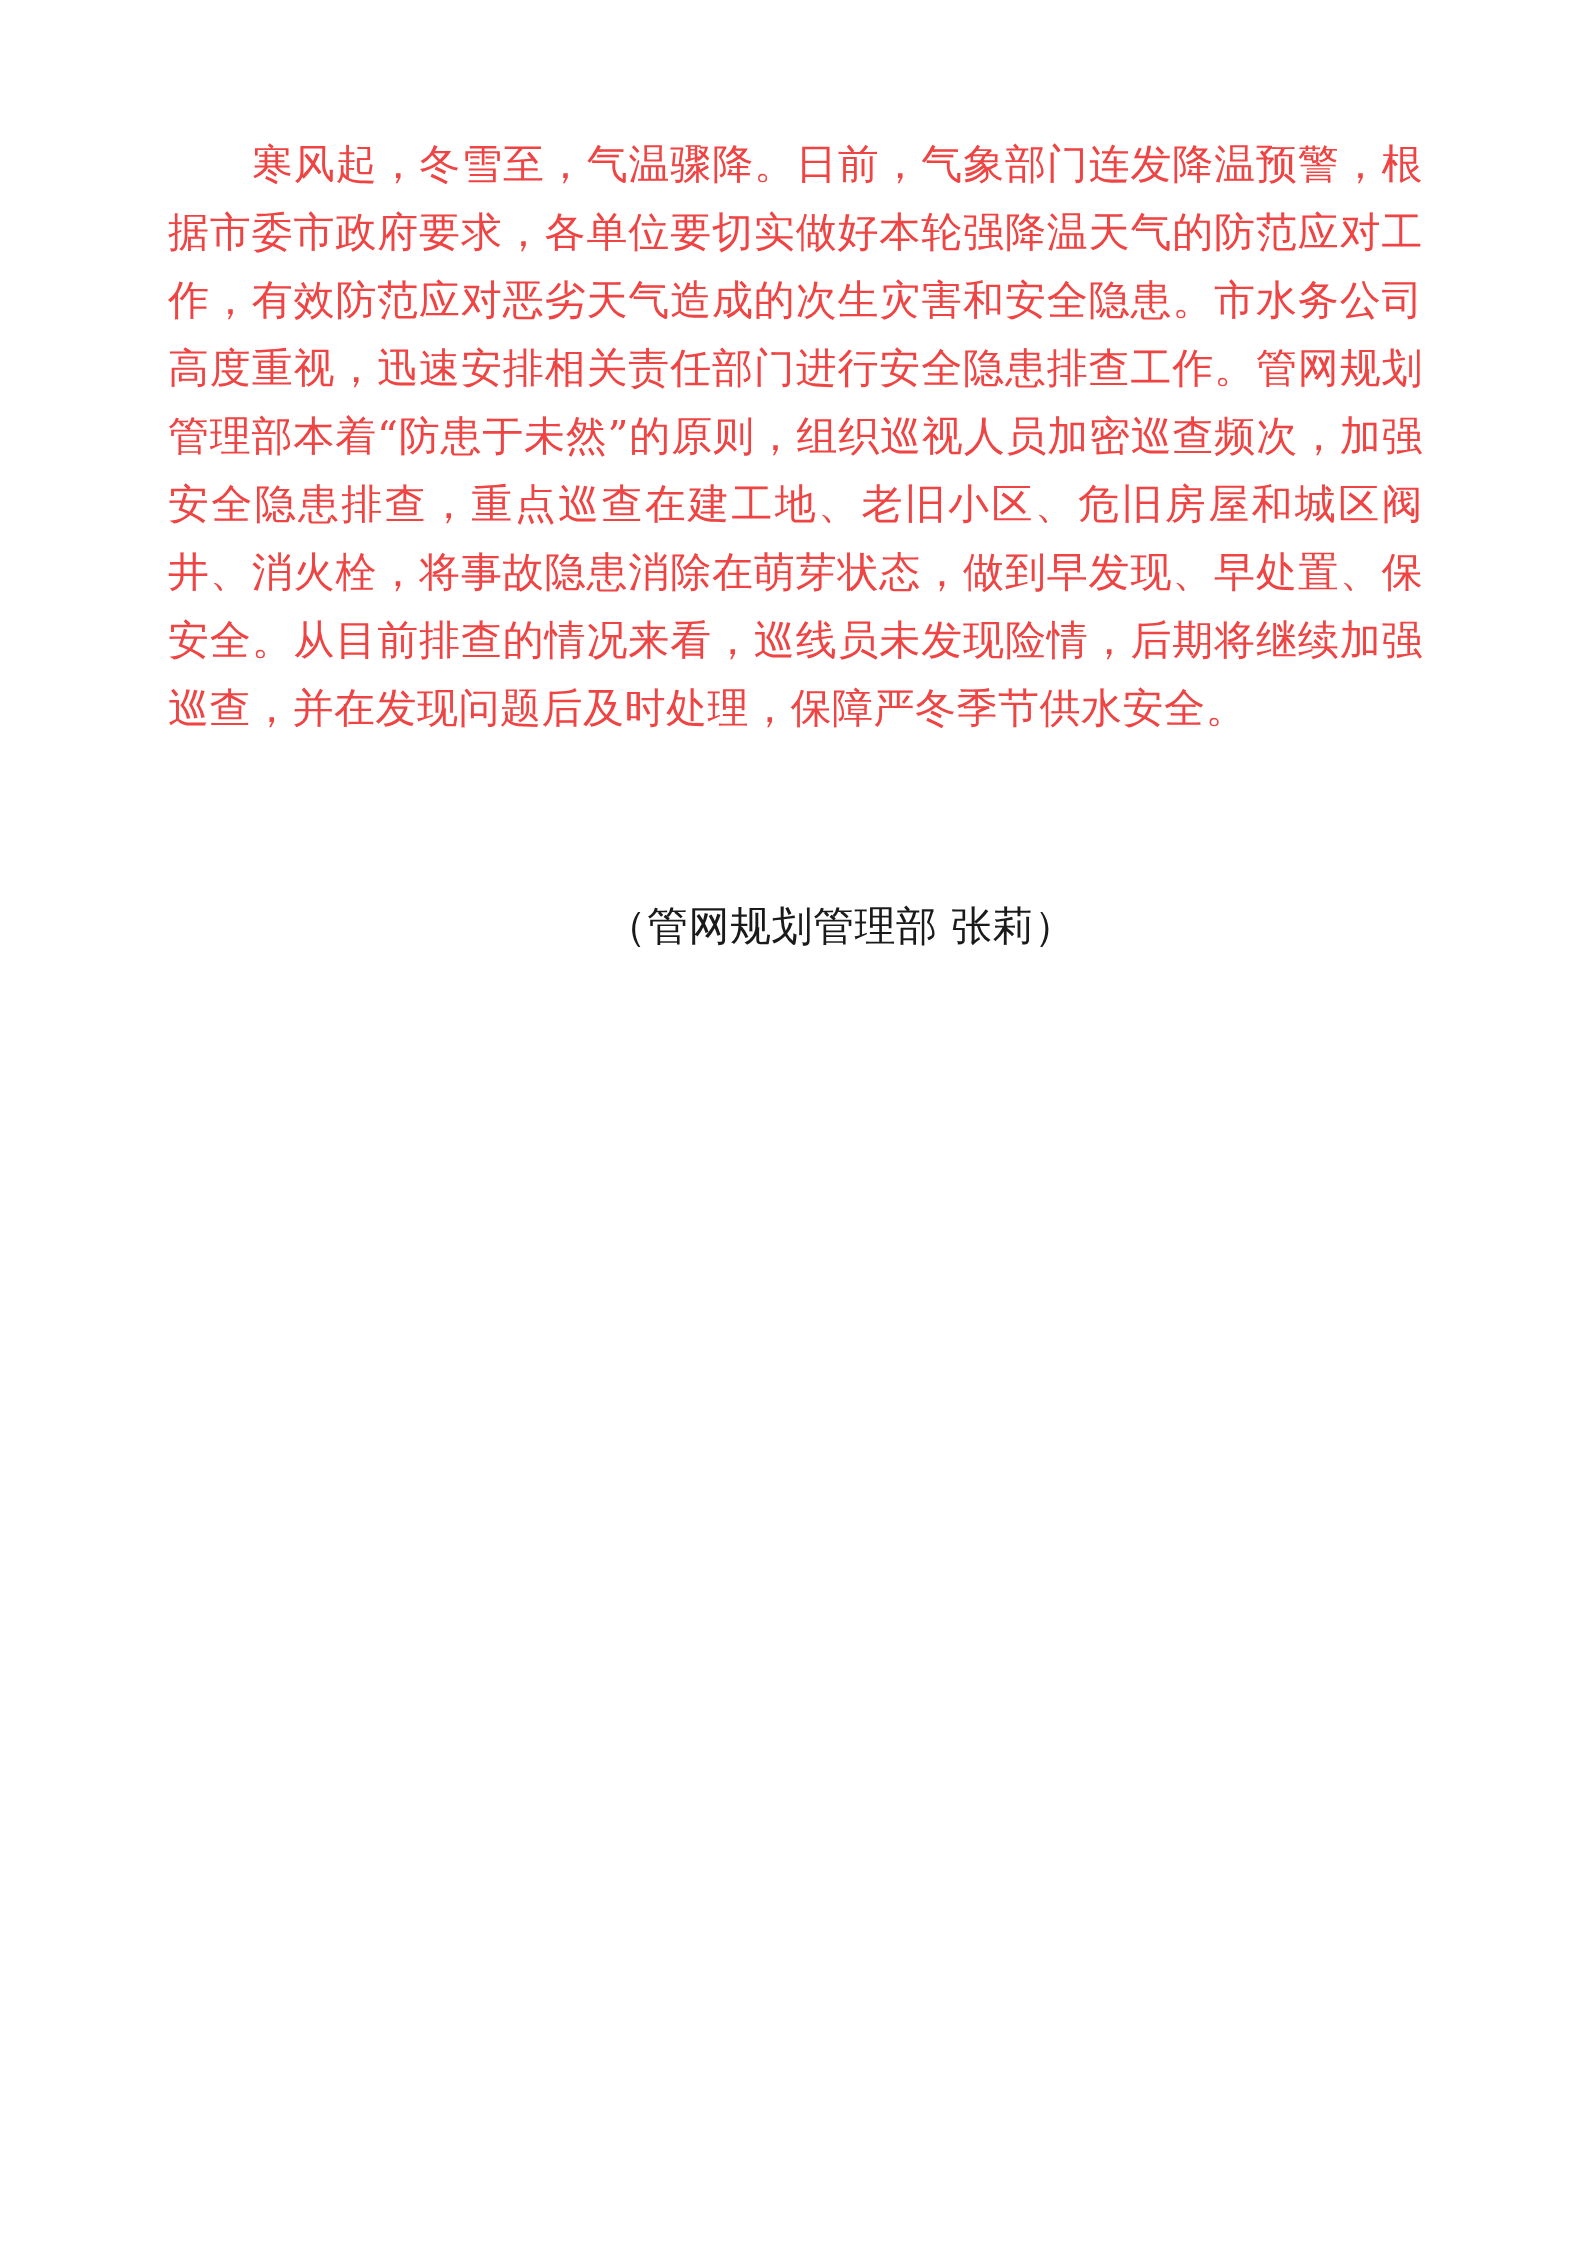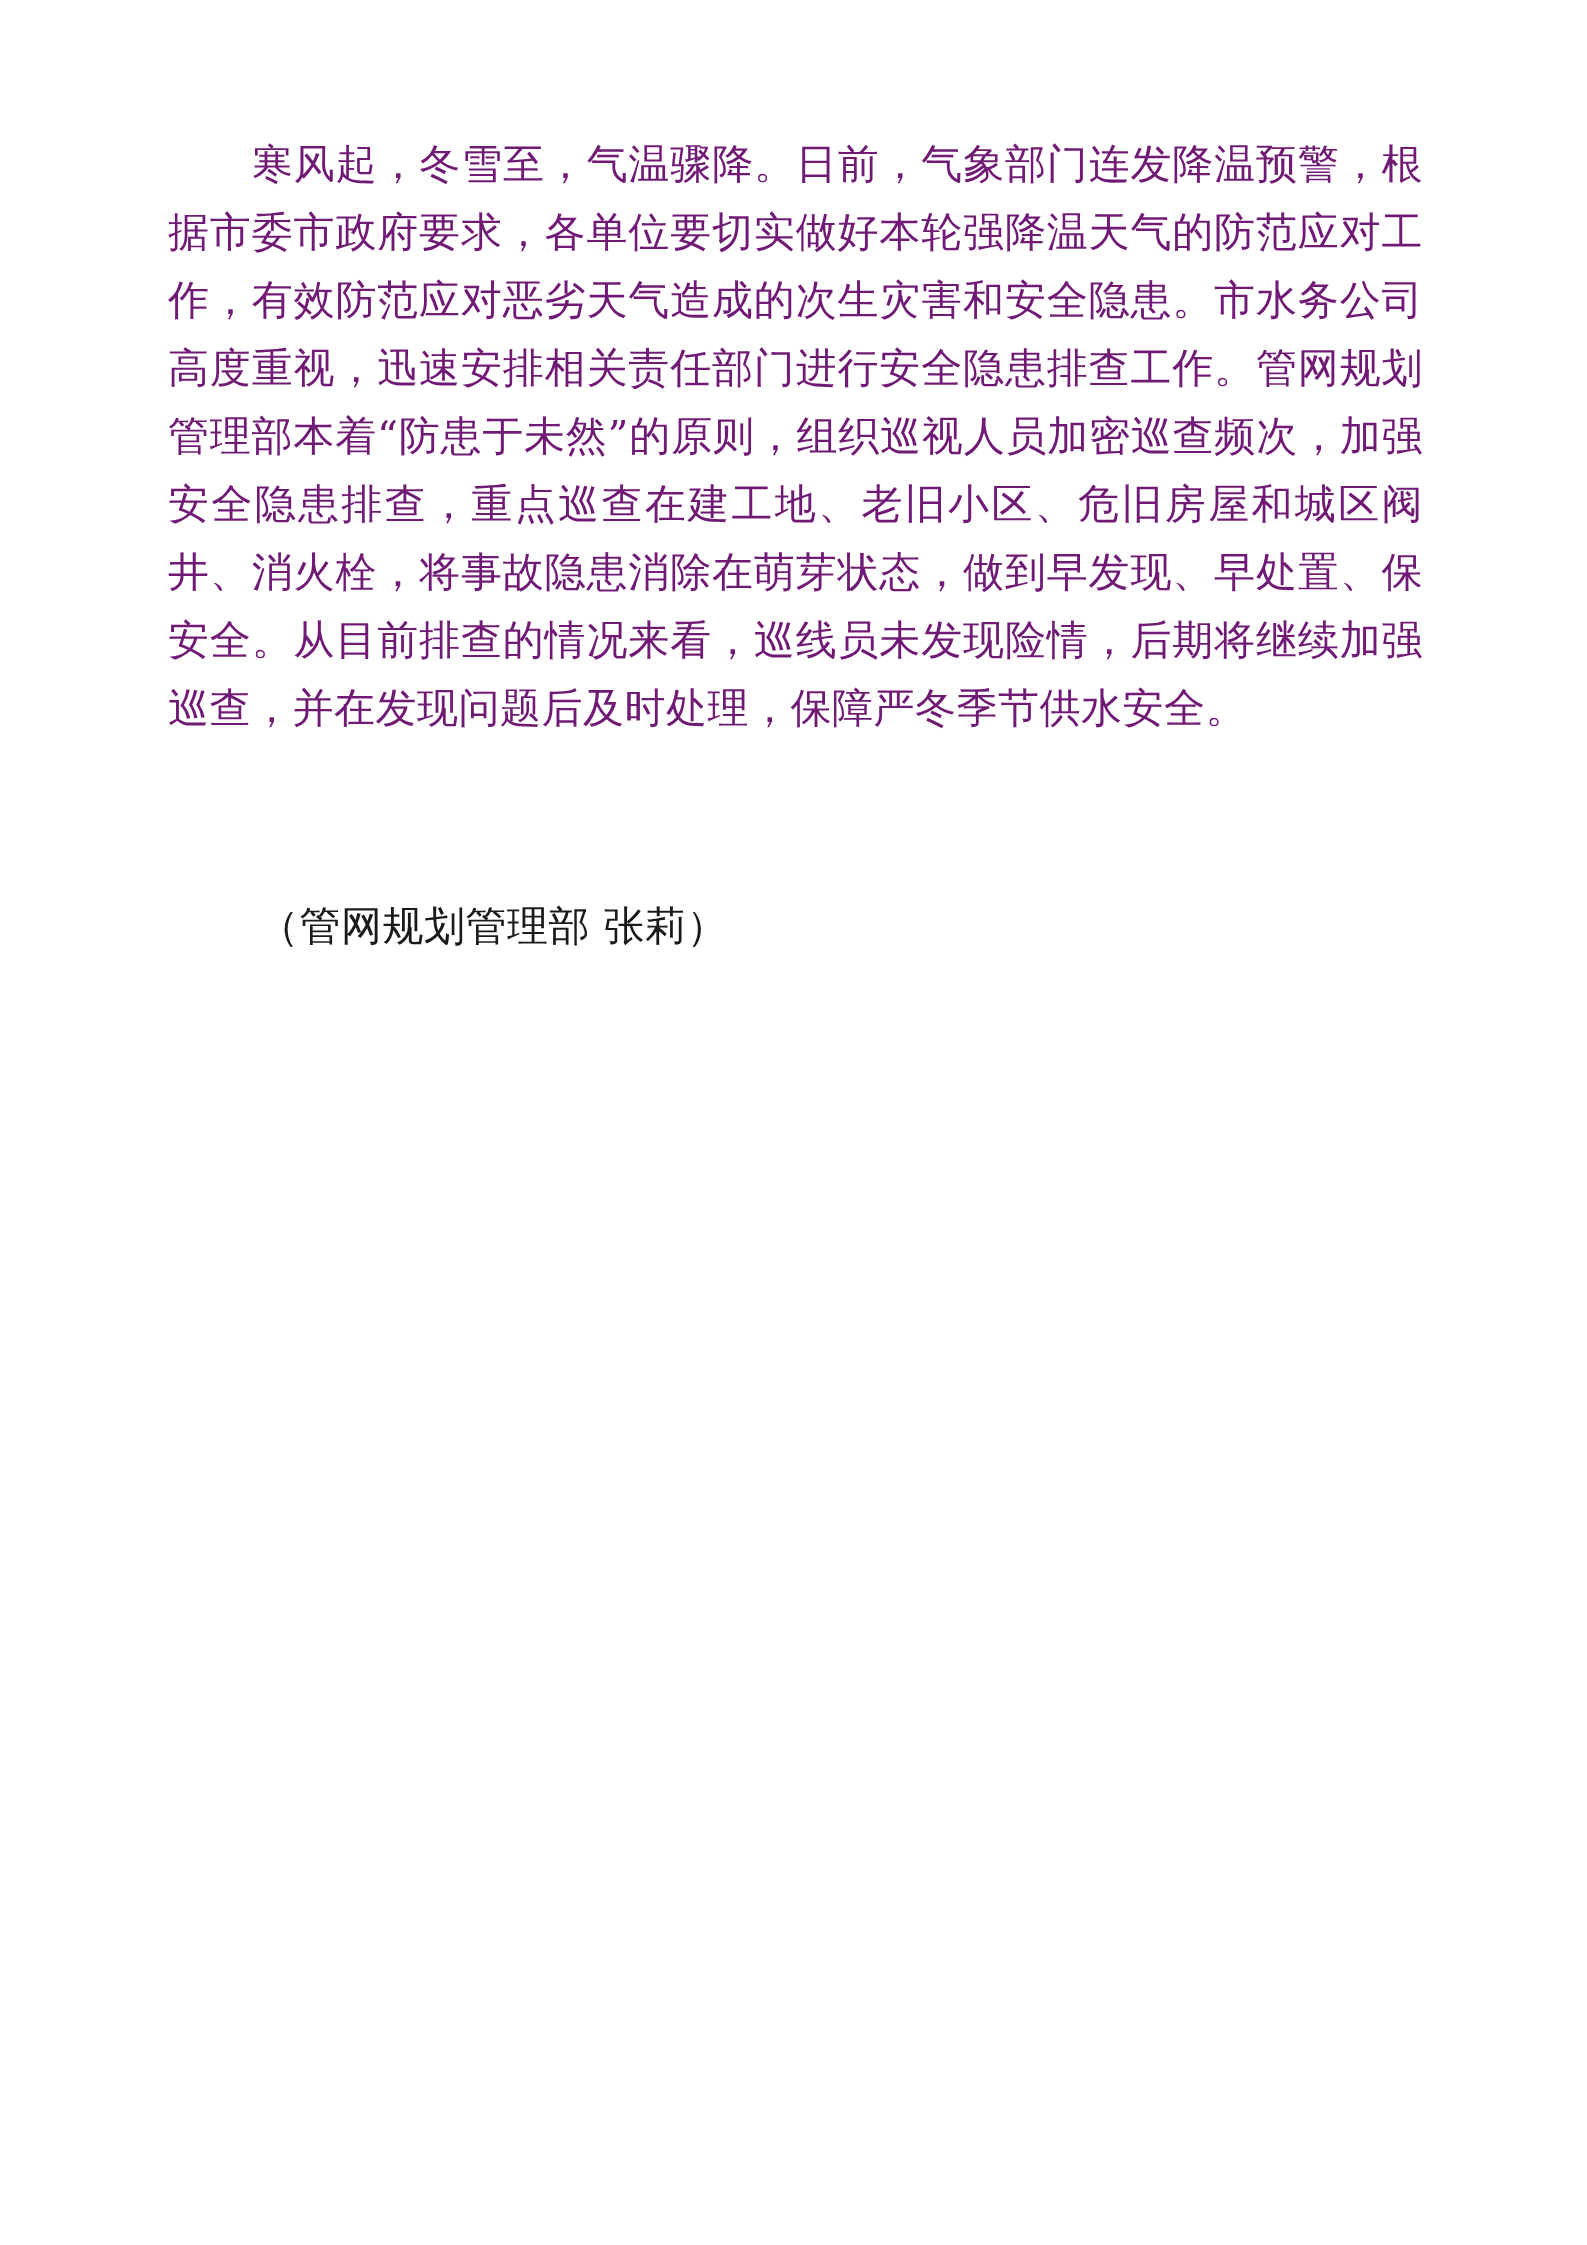--- a/index.html
+++ b/index.html
@@ -19,30 +19,31 @@
   .doc-body {
     position: absolute;
     left: 168px;
     top: 130px;
     width: 1255px;
   }
   .para {
     font-family: "DejaVu Serif", "Liberation Serif", serif;
     font-size: 41px;
     line-height: 68px;
-    color: #701a75;
+    color: #ef4444;
     text-align: justify;
     text-justify: inter-character;
     text-indent: 84px;
     letter-spacing: 0.5px;
     margin: 0;
     word-break: break-all;
   }
   .signature-block {
     margin-top: 150px;
+    text-align: center;
     padding-left: 90px;
   }
   .signature {
     font-family: "DejaVu Serif", "Liberation Serif", serif;
     font-size: 41px;
     line-height: 68px;
     color: #1a1a1a;
     letter-spacing: 0.5px;
     display: inline-block;
   }

